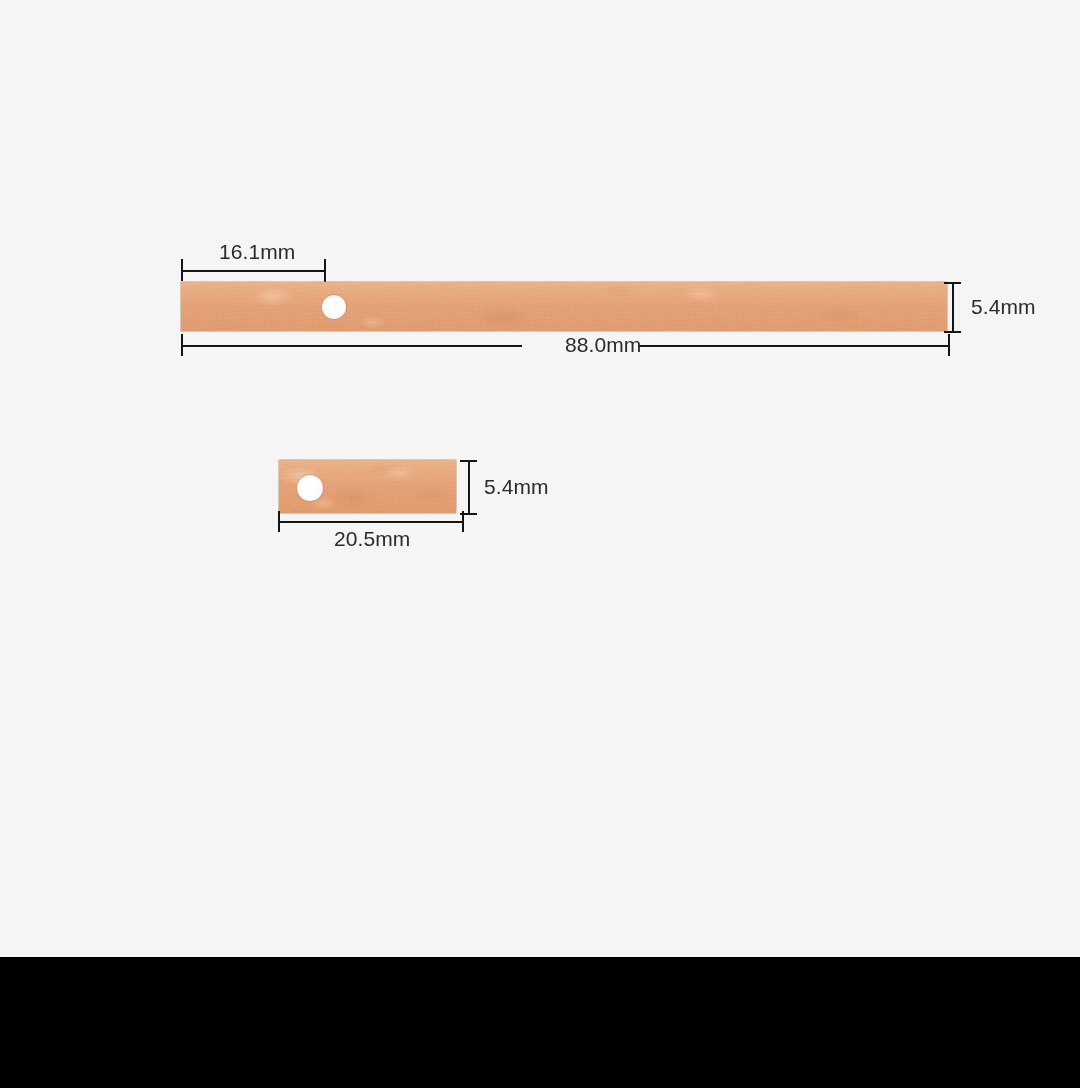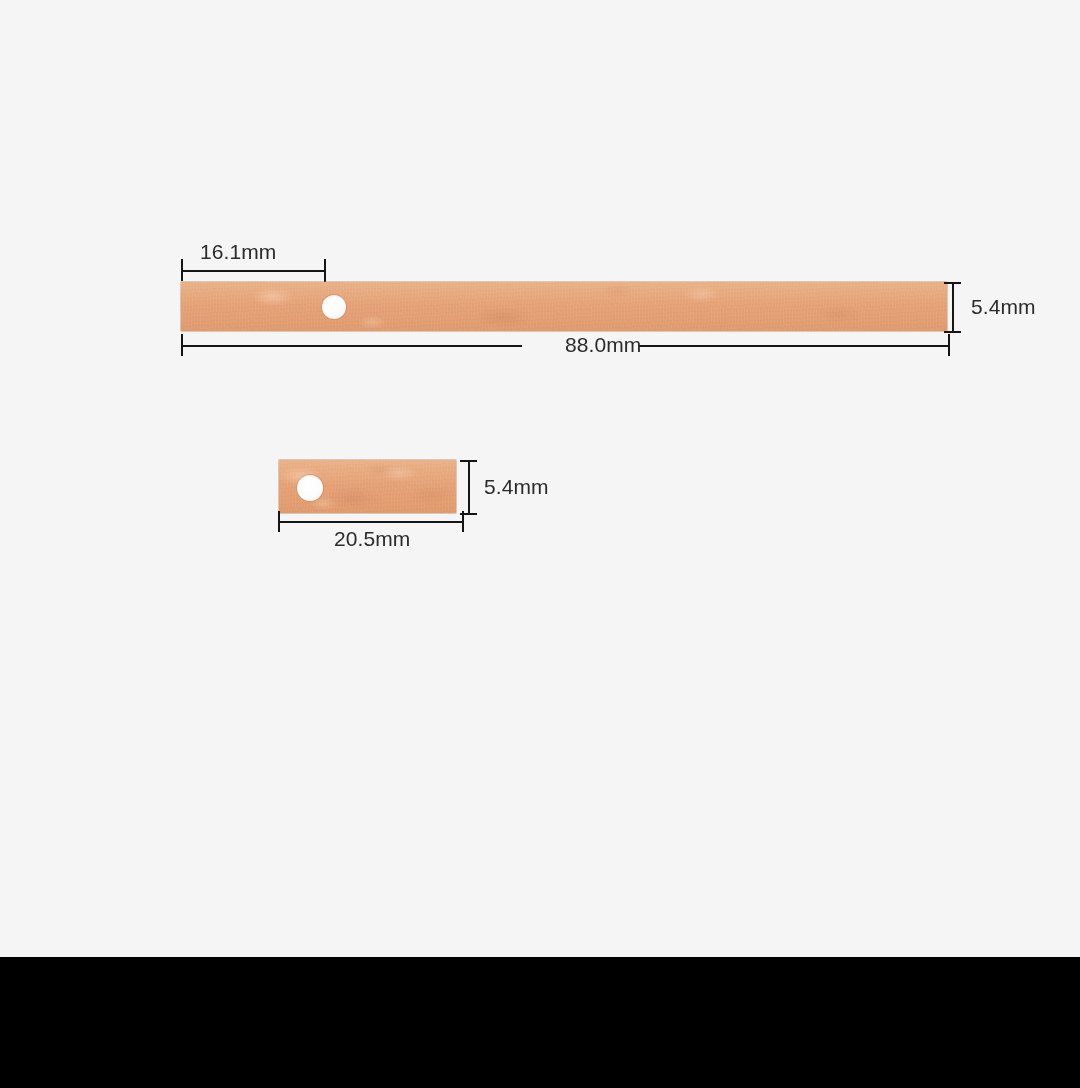--- a/index.html
+++ b/index.html
@@ -94,21 +94,21 @@
   }
 </style>
 </head>
 <body>
 
 <div id="stage">
 
   <div class="dimline-h" style="left:181px; top:270px; width:143px;"></div>
   <div class="tick-v" style="left:181px; top:259px; height:22px;"></div>
   <div class="tick-v" style="left:324px; top:259px; height:48px;"></div>
-  <div class="dimtext" style="left:200px; top:241px;">16.1mm</div>
+  <div class="dimtext" style="left:219px; top:241px;">16.1mm</div>
 
   <div class="part" style="left:181px; top:282px; width:766px; height:49px;">
     <div class="grain"></div>
   </div>
   <div class="hole" style="left:322px; top:295px; width:24px; height:24px;"></div>
 
   <div class="dimline-h" style="left:181px; top:345px; width:341px;"></div>
   <div class="dimline-h" style="left:638px; top:345px; width:310px;"></div>
   <div class="tick-v" style="left:181px; top:334px; height:22px;"></div>
   <div class="tick-v" style="left:948px; top:334px; height:22px;"></div>

